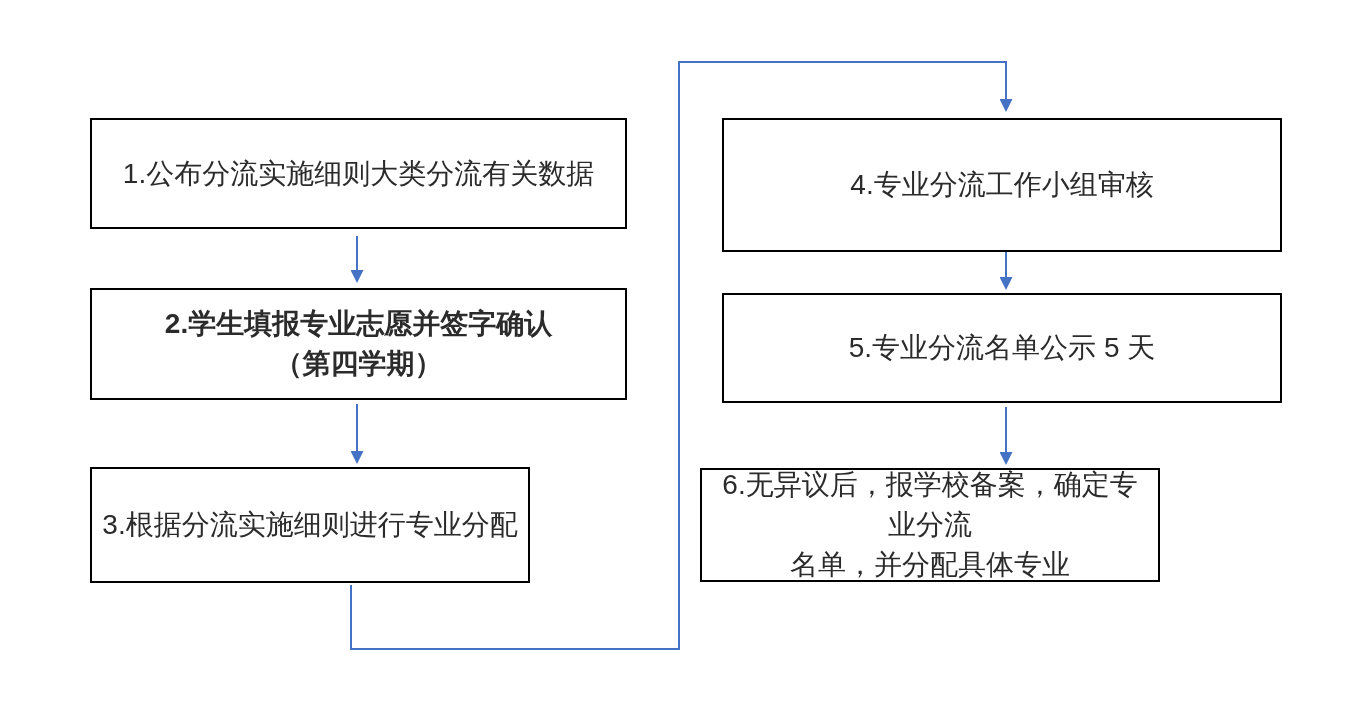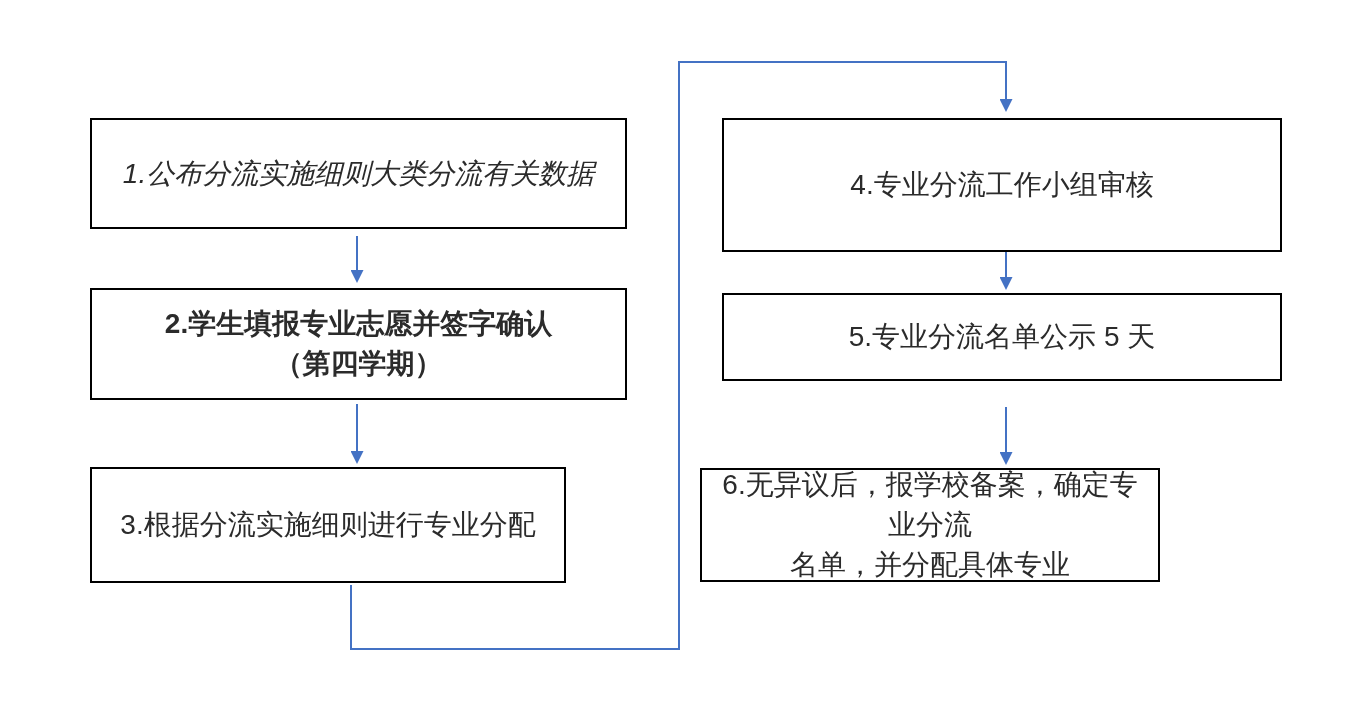--- a/index.html
+++ b/index.html
@@ -24,25 +24,25 @@
     background: #ffffff;
     display: flex;
     align-items: center;
     justify-content: center;
     text-align: center;
     color: #2b2b2b;
     font-size: 28px;
     line-height: 1.42;
   }
   .box .label { white-space: pre-line; padding: 0 8px; }
-  .b1 { left: 90px;  top: 118px; width: 537px; height: 111px; font-style: italic; }
+  .b1 { left: 90px;  top: 118px; width: 537px; height: 111px; }
   .b2 { left: 90px;  top: 288px; width: 537px; height: 112px; font-weight: bold; }
-  .b3 { left: 90px;  top: 467px; width: 476px; height: 116px; }
+  .b3 { left: 90px;  top: 467px; width: 440px; height: 116px; }
   .b4 { left: 722px; top: 118px; width: 560px; height: 134px; }
-  .b5 { left: 722px; top: 293px; width: 560px; height: 88px; }
+  .b5 { left: 722px; top: 293px; width: 560px; height: 110px; }
   .b6 { left: 700px; top: 468px; width: 460px; height: 114px; }
 </style>
 </head>
 <body>
 
 <div id="canvas">
 
   <svg id="connectors" viewBox="0 0 1368 705" xmlns="http://www.w3.org/2000/svg">
     <defs>
       <marker id="ah" viewBox="0 0 10 10" refX="8.5" refY="5" markerWidth="6.5" markerHeight="6.5" orient="auto-start-reverse">

